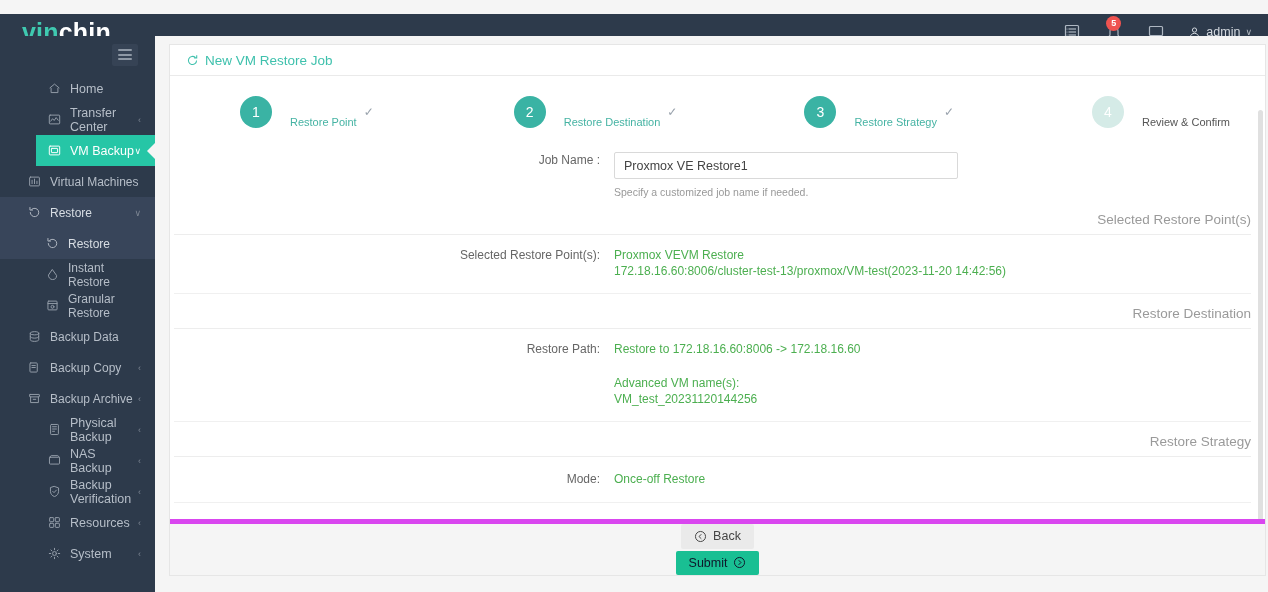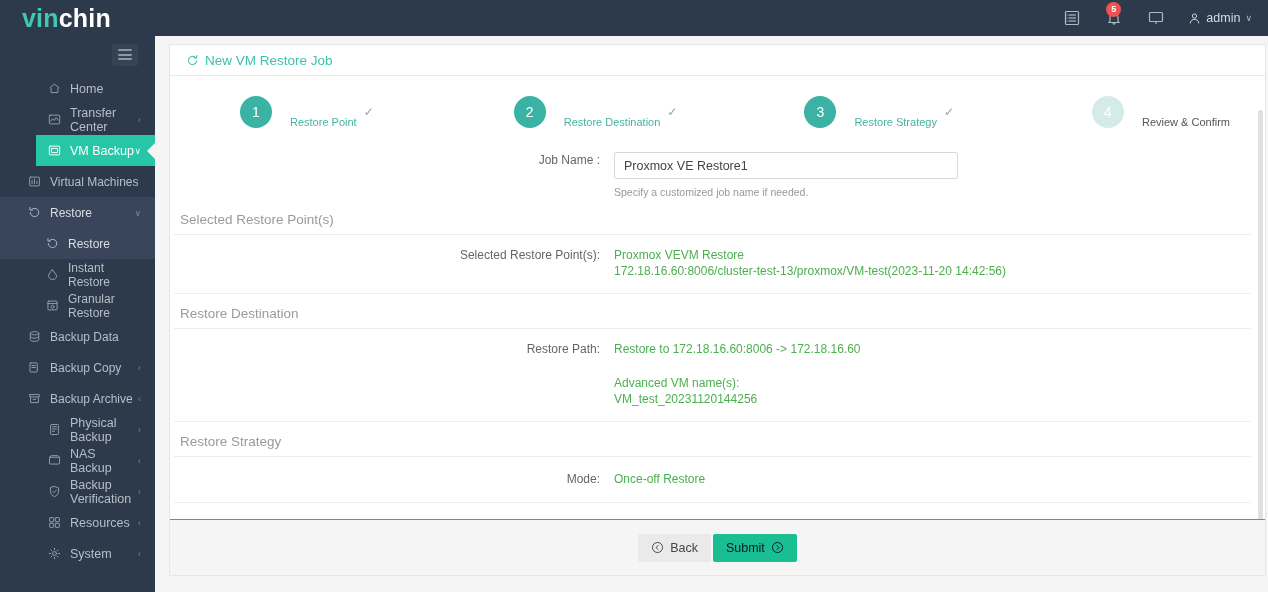--- a/index.html
+++ b/index.html
@@ -6,21 +6,21 @@
   html, body {
     width: 1268px; height: 592px;
     font-family: "Liberation Sans", sans-serif;
     background: #f5f5f5;
     overflow: hidden;
   }
   #app { position: relative; width: 1268px; height: 592px; }
 
   
   .topbar {
-    position: absolute; top: 0; left: 0; width: 1268px; height: 36px;
+    position: absolute; top: 14px; left: 0; width: 1268px; height: 36px;
     background: #2d3a4b;
     display: flex; align-items: center;
   }
   .brand {
     width: 155px; padding-left: 22px;
     font-size: 25px; font-weight: bold; letter-spacing: .2px;
     line-height: 36px;
   }
   .brand .v { color: #3fc9b0; }
   .brand .rest { color: #ffffff; }
@@ -126,29 +126,29 @@
   .jobname-row { padding-top: 4px; }
   .jn-input {
     width: 344px; height: 27px; border: 1px solid #d9d9d9; border-radius: 2px;
     padding: 0 9px; font-size: 12.5px; color: #444;
     font-family: "Liberation Sans", sans-serif; outline: none; background: #fff;
   }
   .jn-hint { font-size: 10.5px; color: #999; margin-top: 5px; }
 
   .section-title {
     font-size: 13.5px; color: #9a9a9a; font-weight: normal;
-    padding: 12px 0 7px 6px; border-bottom: 1px solid #ededed; margin: 0 0 0 0;
+    padding: 12px 0 7px 6px; border-bottom: 1px solid #ededed; margin: 0 0 0 0; text-align: right;
   }
   .row-block { border-bottom: 1px solid #f0f0f0; }
 
   
   .footer {
     position: absolute; left: 0; bottom: 0; width: 1095px; height: 56px;
-    background: #f5f5f5; border-top: 1px solid #d946ef;
-    display: flex; align-items: center; justify-content: center; gap: 2px;
+    background: #f5f5f5; border-top: 5px solid #d946ef;
+    display: flex; align-items: center; justify-content: center; gap: 2px; flex-direction: column;
   }
   .btn {
     height: 28px; padding: 0 13px; border-radius: 2px; border: none;
     font-size: 12.5px; cursor: pointer; display: inline-flex; align-items: center; gap: 6px;
     font-family: "Liberation Sans", sans-serif;
   }
   .btn-back { background: #eaeaea; color: #444; }
   .btn-submit { background: #19bf93; color: #0f172a; }
   .btn svg { width: 13px; height: 13px; }
 

